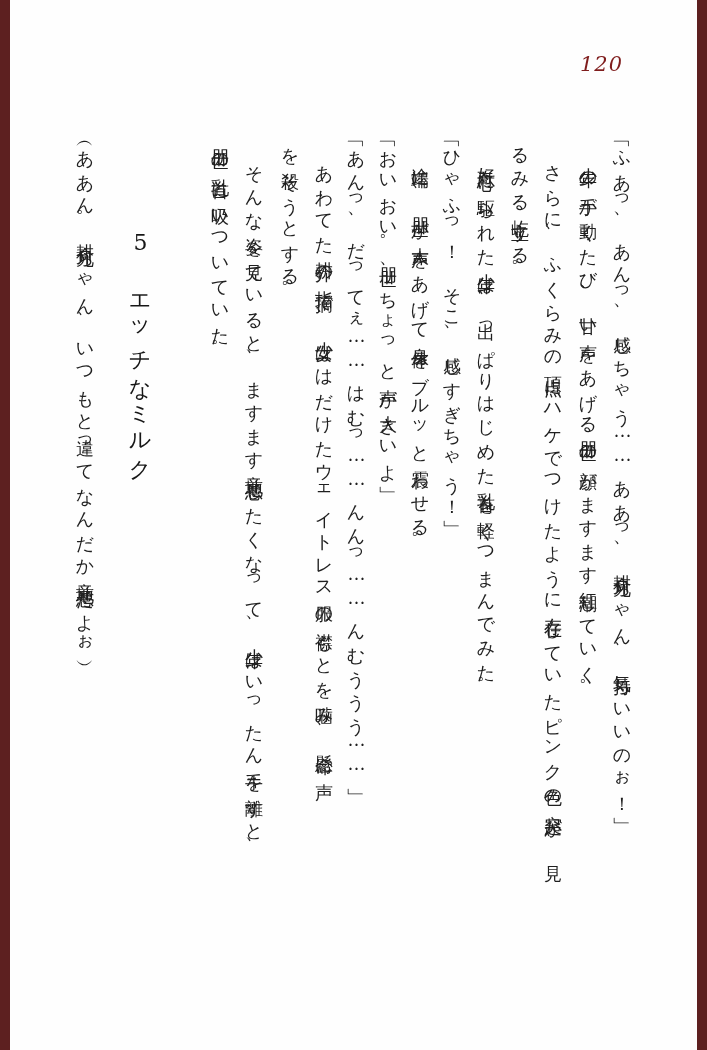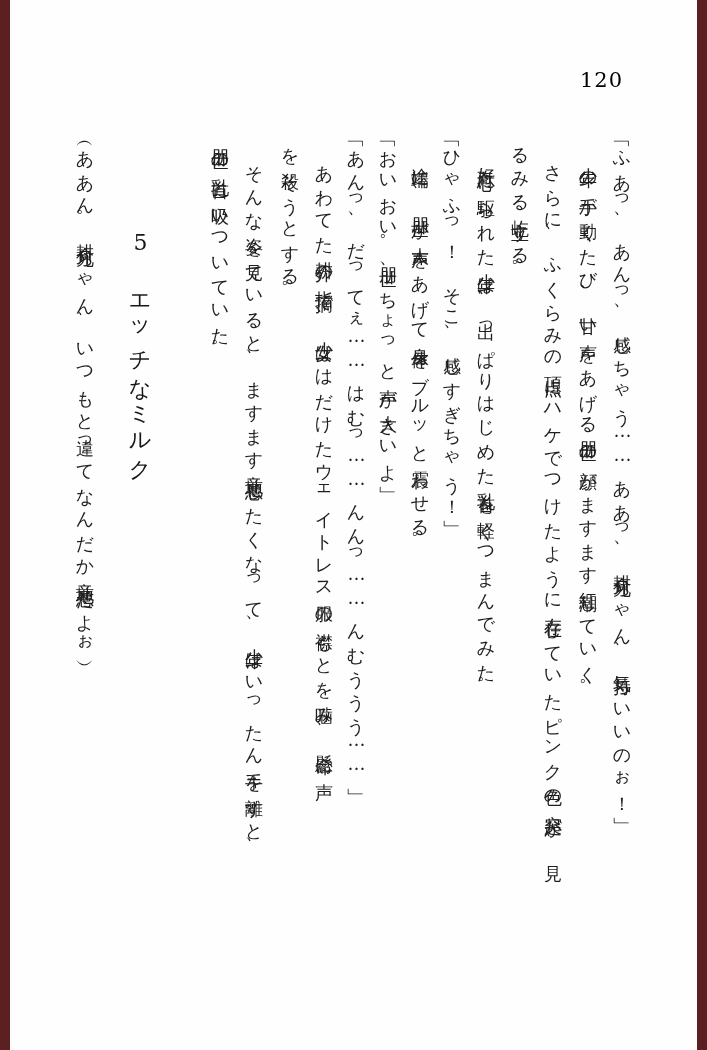--- a/index.html
+++ b/index.html
@@ -19,23 +19,24 @@
     position: absolute;
     top: 0;
     width: 10px;
     height: 1050px;
   }
   .edge-bar.left  { left: 0; }
   .edge-bar.right { right: 0; }
   .page-number {
     position: absolute;
     left: 580px;
-    top: 68px;
+    top: 52px;
     font-size: 21px;
-    color: #000000;
+    font-style: italic;
+    color: #7f1d1d;
     letter-spacing: 1px;
   }
   .columns { position: absolute; left: 0; top: 0; width: 100%; height: 100%; }
   .column {
     position: absolute;
     writing-mode: vertical-rl;
     text-orientation: upright;
     white-space: nowrap;
     line-height: 1;
     color: #1f1f1f;

